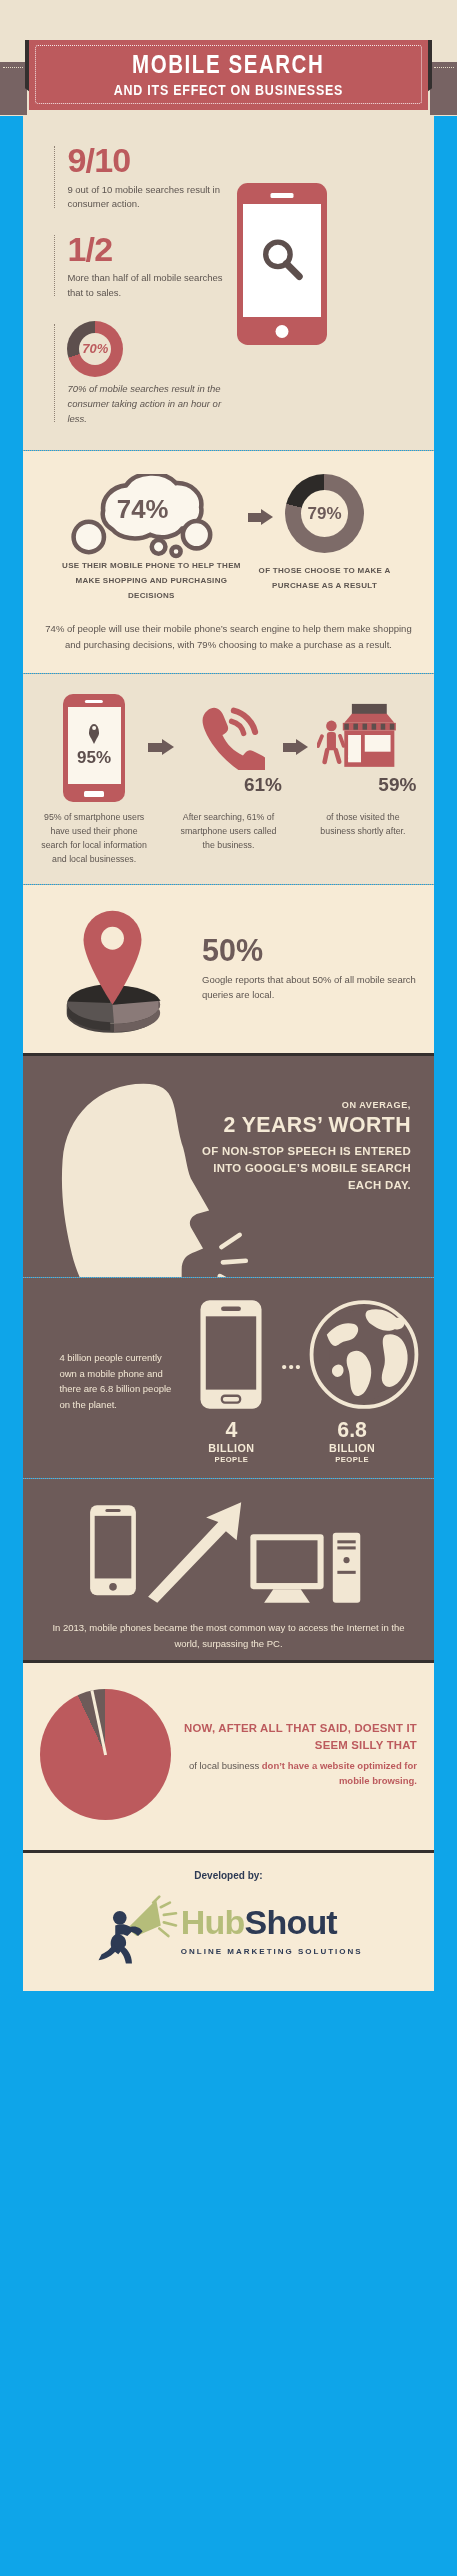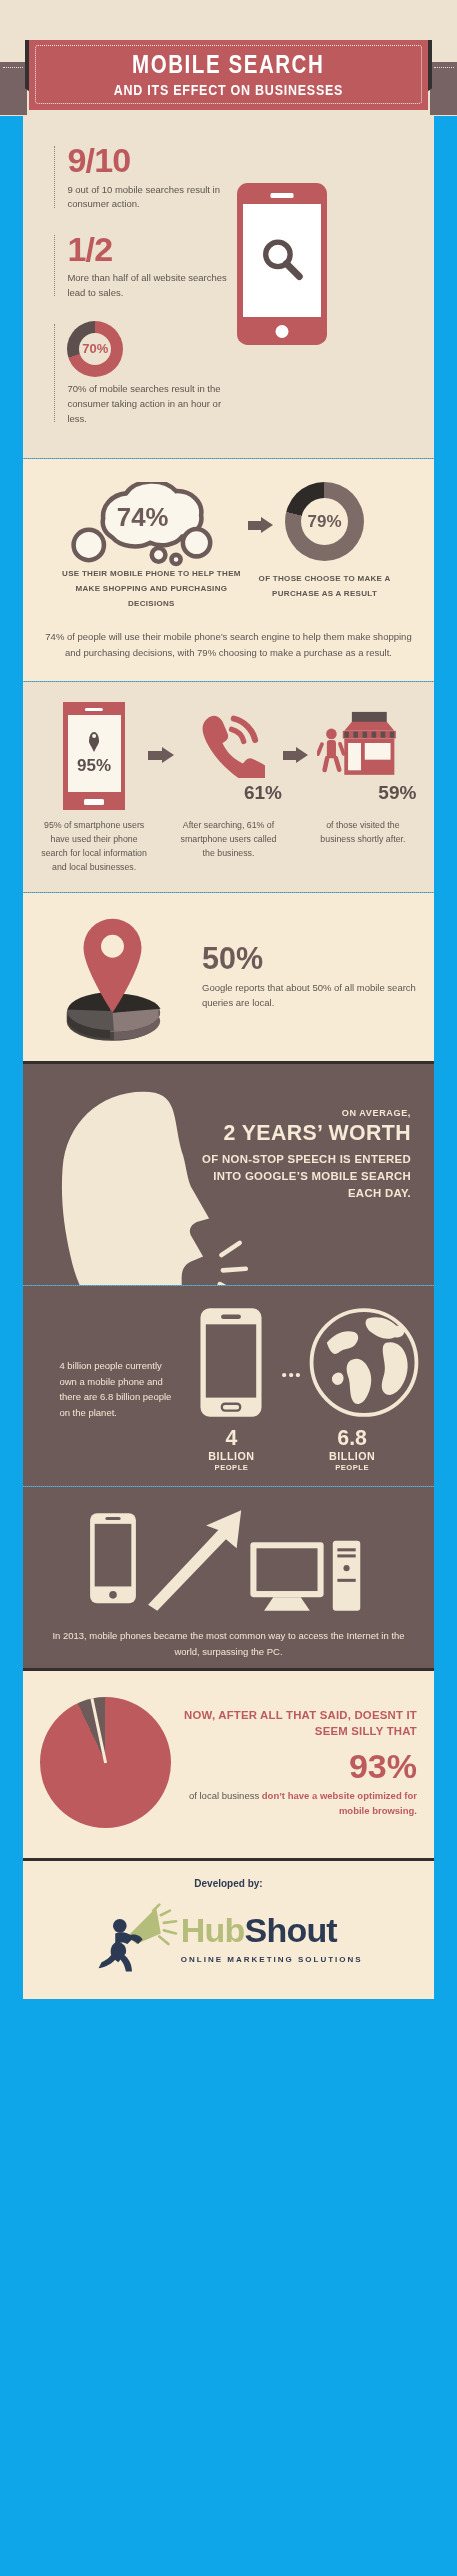--- a/index.html
+++ b/index.html
@@ -118,21 +118,21 @@
     position: relative;
     padding-left: 13.7px;
     margin-bottom: 20px;
   }
   .stat-row:before {
     content: "";
     position: absolute;
     left: 0; top: 3px; bottom: 4.6px;
     border-left: 1.5px dotted #8f8174;
   }
-  .stat-row:last-child { margin-bottom: 12px; }
+  .stat-row:last-child { margin-bottom: 4px; font-style: italic; }
   .big-frac {
     color: #bc5a5d;
     font-size: 34px;
     font-weight: bold;
     line-height: 1;
     letter-spacing: -0.8px;
   }
   .stat-desc {
     color: #5d5550;
     font-size: 9.5px;
@@ -241,21 +241,21 @@
     line-height: 1.7;
   }
 
   
   .s3 { padding: 20px 17px 18.3px; }
   .s3-row { display: flex; align-items: center; justify-content: center; }
   .s3-icon-col { width: 107px; text-align: center; }
   .s3-arrow { width: 27.4px; display: flex; justify-content: center; }
   .phone-sm {
     width: 62px; height: 108px; margin: 0 auto;
-    background: #bc5a5d; border-radius: 0; position: relative;
+    background: #bc5a5d; border-radius: 10px; position: relative;
   }
   .phone-sm .sp { position: absolute; top: 6.1px; left: 50%; transform: translateX(-50%);
                   width: 18.3px; height: 3px; background: #fff; border-radius: 1.5px; }
   .phone-sm .sc { position: absolute; top: 13px; left: 4.6px; right: 4.6px; bottom: 17.5px;
                   background: #fbf6ec; display: flex; flex-direction: column;
                   align-items: center; justify-content: center; gap: 1.5px; }
   .phone-sm .hb { position: absolute; bottom: 5.3px; left: 50%; transform: translateX(-50%);
                   width: 20px; height: 5.3px; background: #fff; border-radius: 1.5px; }
   .pin-mini { width: 10.7px; height: 15.2px; background: #5d4f4d;
               border-radius: 50% 50% 50% 50% / 60% 60% 40% 40%;
@@ -343,21 +343,21 @@
   <div class="section s1">
     <div class="s1-left">
 
       <div class="stat-row">
         <div class="big-frac">9/10</div>
         <div class="stat-desc">9 out of 10 mobile searches result in consumer action.</div>
       </div>
 
       <div class="stat-row">
         <div class="big-frac">1/2</div>
-        <div class="stat-desc">More than half of all website searches lead to sales.</div>
+        <div class="stat-desc">More than half of all mobile searches that to sales.</div>
       </div>
 
       <div class="stat-row">
         <div class="donut70">
           <span>70%</span>
         </div>
         <div class="stat-desc">70% of mobile searches result in the consumer taking action in an hour or less.</div>
       </div>
 
     </div>
@@ -602,21 +602,20 @@
     </svg>
     <div class="s7-cap">In 2013, mobile phones became the most common way to access the Internet in the world, surpassing the PC.</div>
   </div>
 
   <div class="dark-edge"></div>
 
   <div class="section cream s8">
     <div class="pie93"></div>
     <div>
       <div class="s8-head">NOW, AFTER ALL THAT SAID, DOESNT IT SEEM SILLY THAT</div>
-      <div class="s8-pct">93%</div>
       <div class="s8-sub">
         <span>of local business </span><b>don’t have a website optimized for mobile browsing.</b>
       </div>
     </div>
   </div>
 
   <div class="dark-edge"></div>
 
   <div class="footer">
     <div class="dev-by">Developed by:</div>

